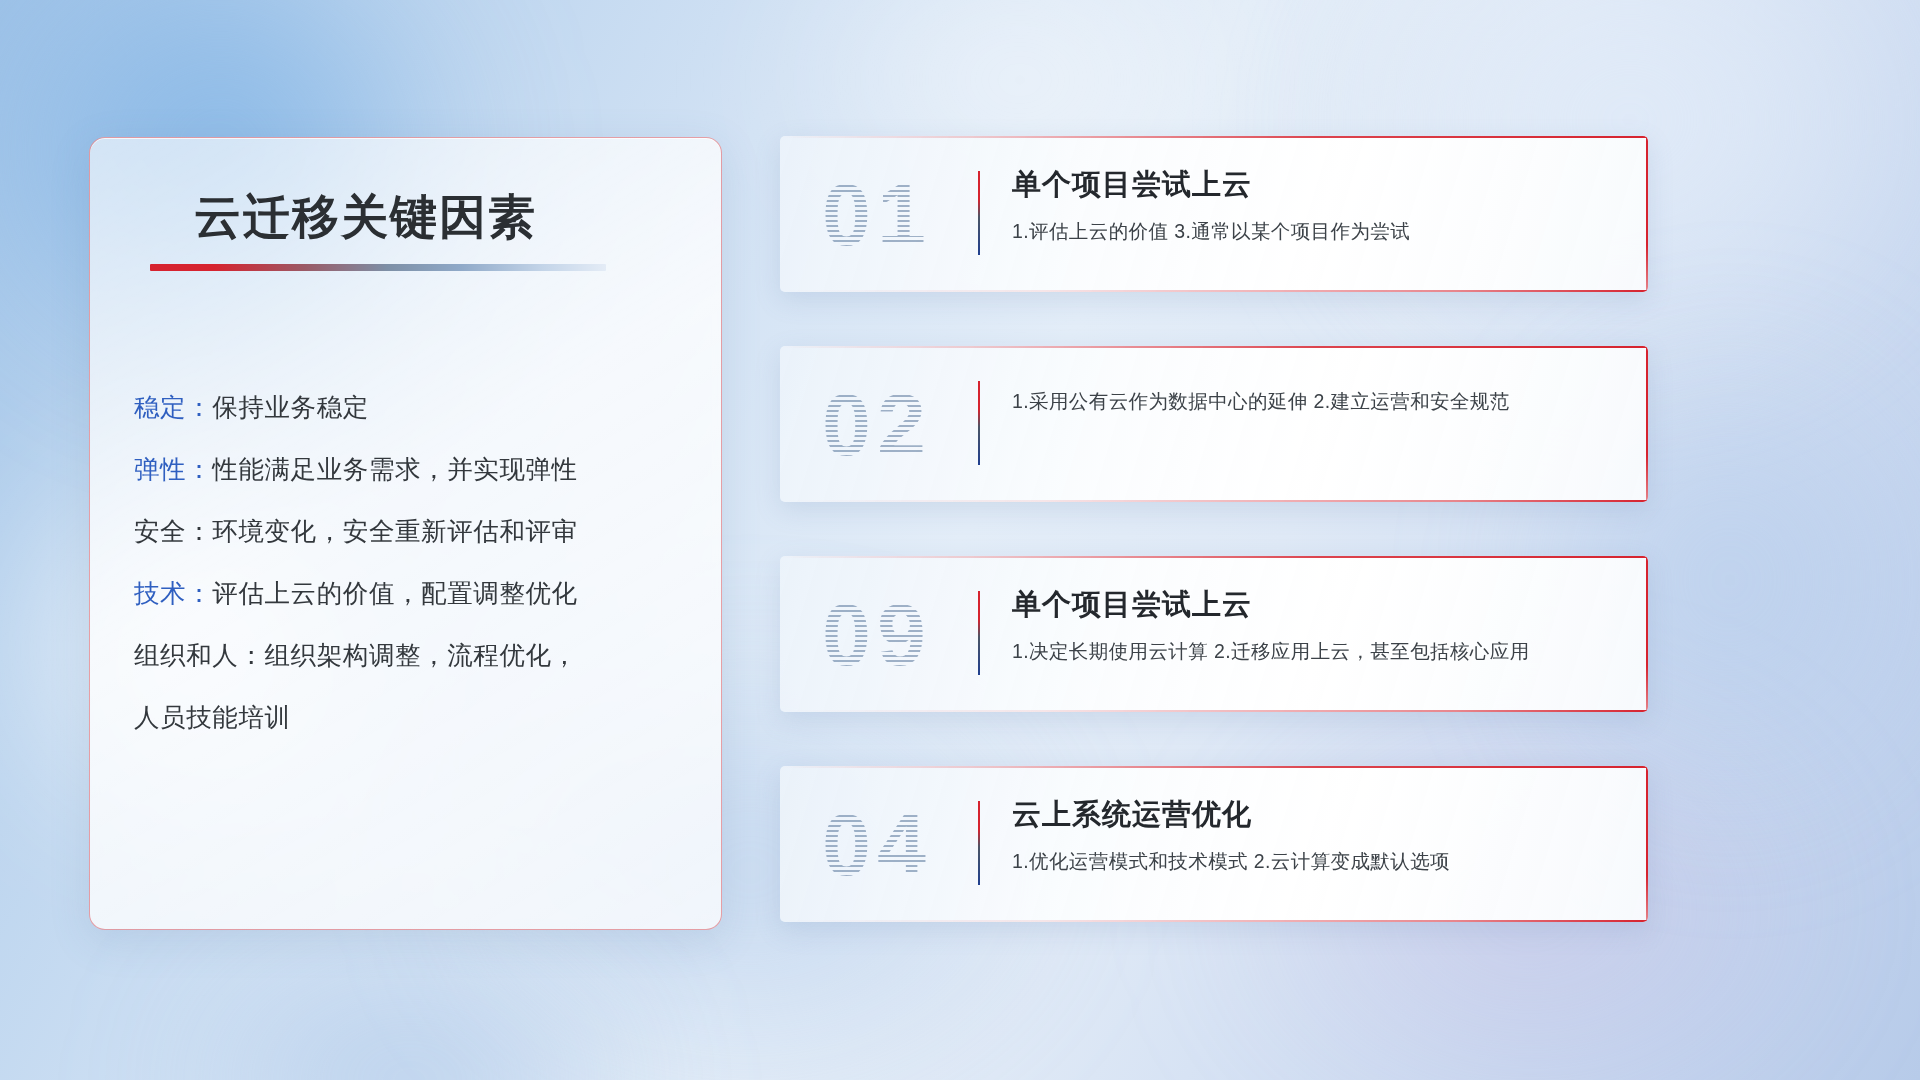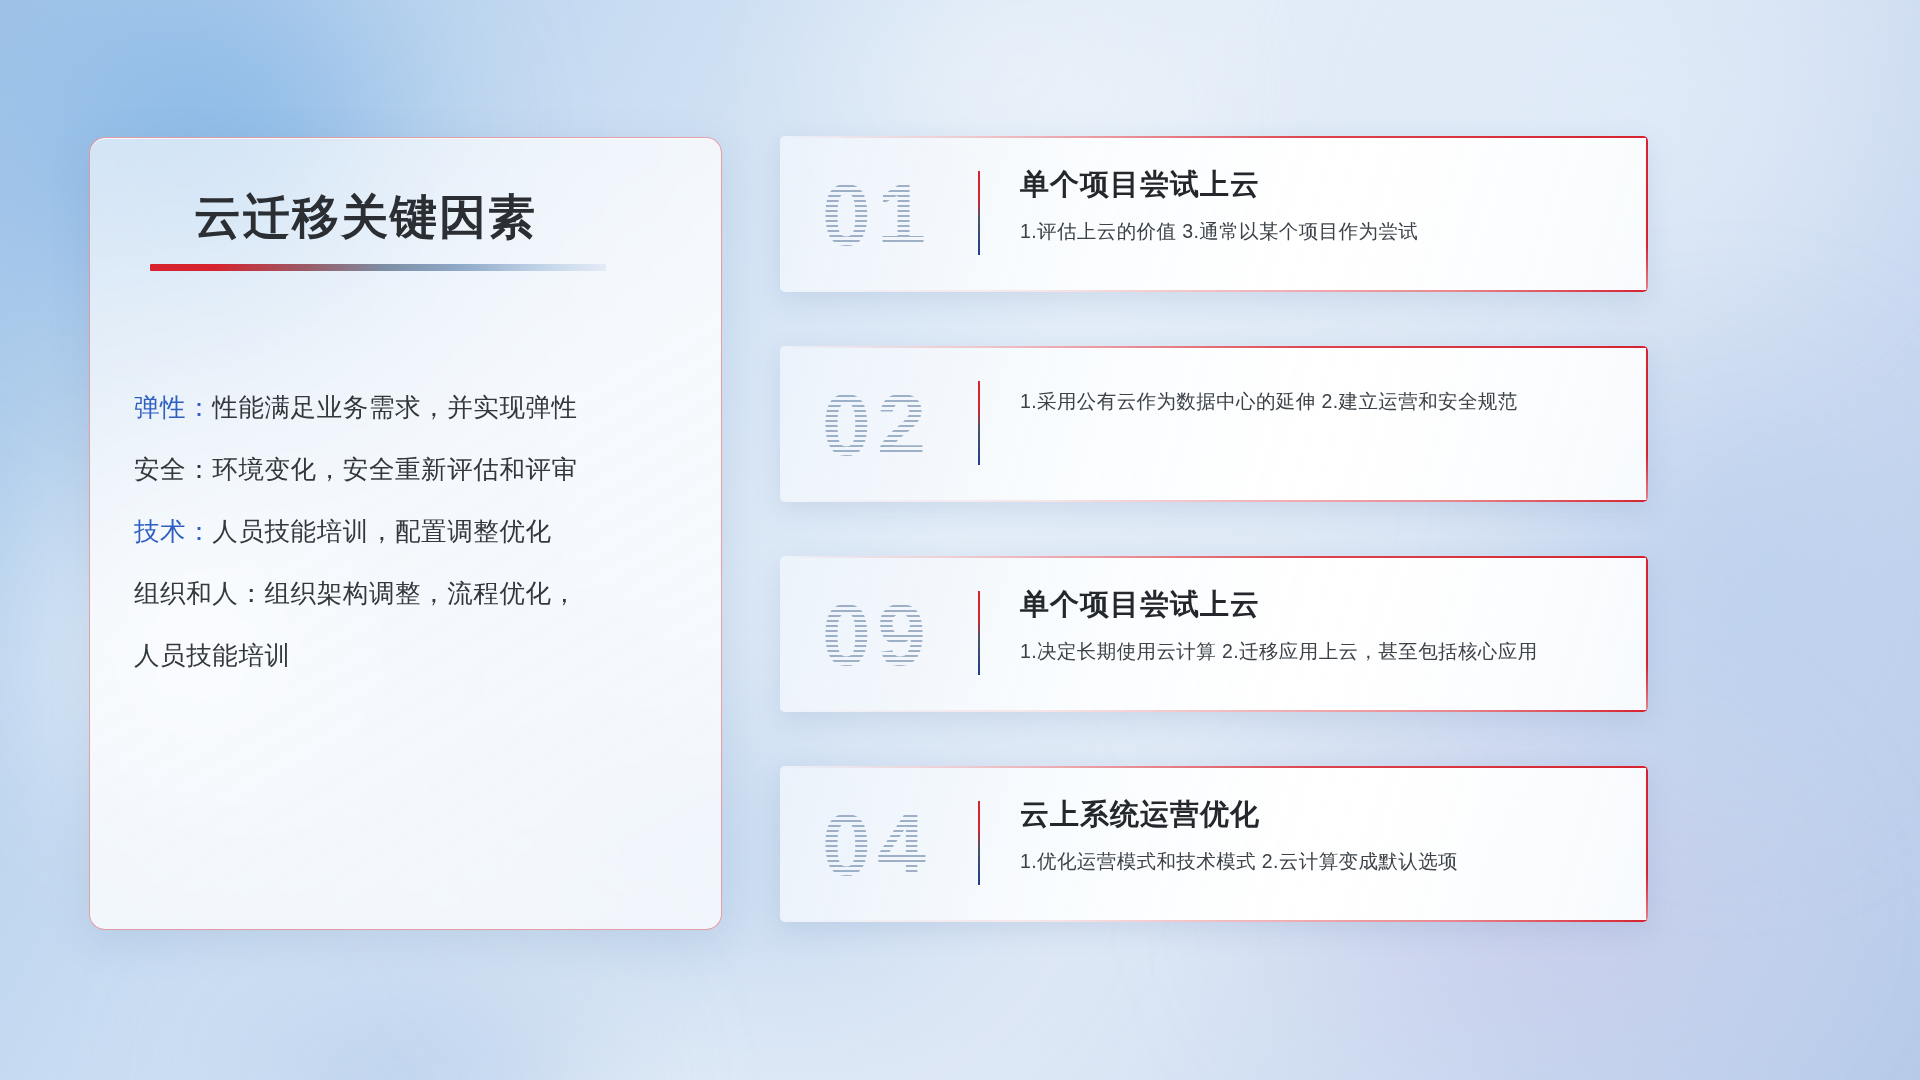--- a/index.html
+++ b/index.html
@@ -98,21 +98,21 @@
       180deg,
       rgba(96,124,160,.58) 0px, rgba(96,124,160,.58) 2px,
       rgba(255,255,255,0) 2px, rgba(255,255,255,0) 5px);
     -webkit-background-clip:text; background-clip:text;
     user-select:none;
   }
   .card-divider {
     position:absolute; left:198px; top:35px; width:2px; height:84px;
     background:linear-gradient(180deg,#d6232f 0%,#d6232f 34%,#4a5566 55%,#1f3f8f 100%);
   }
-  .card-body { position:absolute; left:240px; top:28px; right:40px; }
+  .card-body { position:absolute; left:232px; top:28px; right:40px; }
   .card-title {
     font-size:29px; font-weight:700; color:#24282d;
     letter-spacing:1px; white-space:nowrap; line-height:40px;
   }
   .card-desc {
     margin-top:14px;
     font-size:19.5px; color:#3c4248; letter-spacing:.4px;
     white-space:nowrap; line-height:26px;
   }
 </style>
@@ -130,23 +130,24 @@
   <div class="bloom b7"></div>
   <div class="bloom b8"></div>
 </div>
 
 <div id="stage">
 
   <section id="left-panel">
     <h1 id="panel-title">云迁移关键因素</h1>
     <div id="title-underline"></div>
     <div id="factor-list">
+        <div class="factor-row"><span class="k accent">稳定：</span><span class="v">保持业务稳定</span></div>
         <div class="factor-row"><span class="k accent">弹性：</span><span class="v">性能满足业务需求，并实现弹性</span></div>
         <div class="factor-row"><span class="k plain">安全：</span><span class="v">环境变化，安全重新评估和评审</span></div>
-        <div class="factor-row"><span class="k accent">技术：</span><span class="v">人员技能培训，配置调整优化</span></div>
+        <div class="factor-row"><span class="k accent">技术：</span><span class="v">评估上云的价值，配置调整优化</span></div>
         <div class="factor-row"><span class="k plain">组织和人：</span><span class="v">组织架构调整，流程优化，</span></div>
         <div class="factor-row"><span class="k plain"></span><span class="v">人员技能培训</span></div>
       </div>
   </section>
 
   <section id="cards">
       <article class="card">
         <div class="card-bottomline"></div>
         <div class="card-num">01</div>
         <div class="card-divider"></div>

